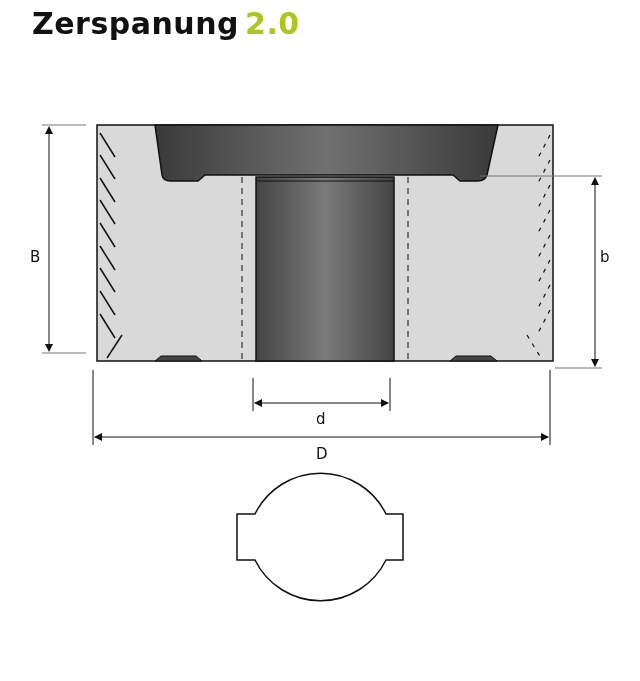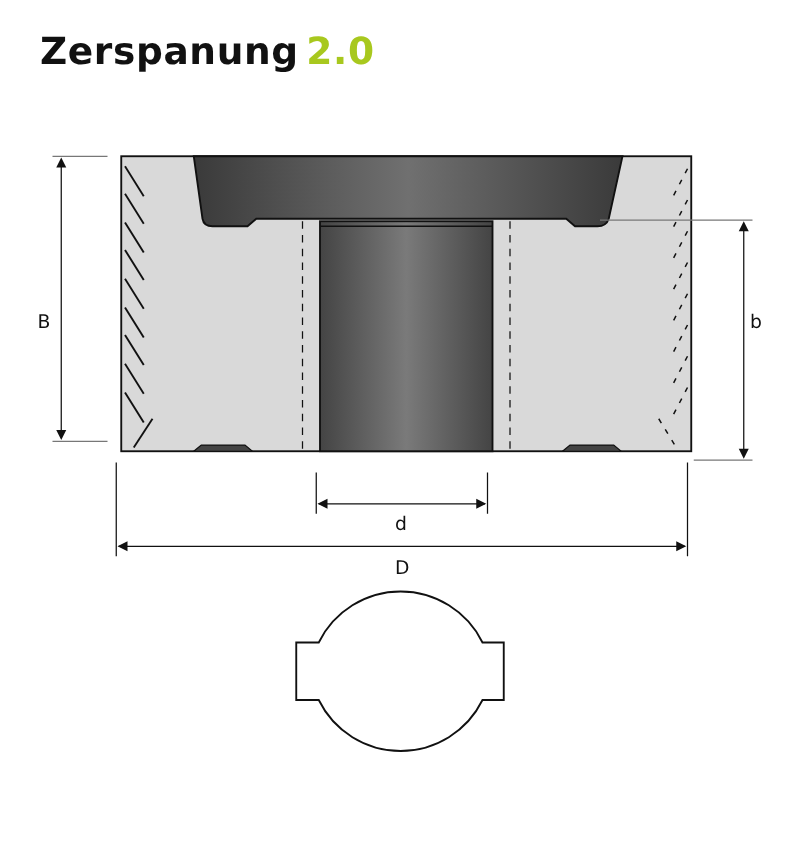--- a/index.html
+++ b/index.html
@@ -1,17 +1,17 @@
 <!DOCTYPE html>
 <html style="--accent: #a8c81e;"><head>
   <meta charset="utf-8">
   <style>
     html, body { margin: 0; padding: 0; background: #ffffff; }
     body { width: 640px; height: 681px; position: relative; overflow: hidden; font-family: "DejaVu Sans", sans-serif; }
-    .logo { position: absolute; left: 32px; top: 22px; font-family: "DejaVu Sans", sans-serif; font-weight: bold; font-size: 30px; letter-spacing: 0.5px; color: #111111; line-height: 40px; }
+    .logo { position: absolute; left: 32px; top: 4px; font-family: "DejaVu Sans", sans-serif; font-weight: bold; font-size: 30px; letter-spacing: 0.5px; color: #111111; line-height: 40px; }
     .logo .ver { color: var(--accent, #a8c81e); margin-left: 6px; }
     svg.drawing { position: absolute; left: 0; top: 0; }
     .dimtext { font-family: "DejaVu Sans", sans-serif; font-size: 15px; fill: #111; }
   </style>
 </head>
 <body>
 
 <div class="logo">
   <span>Zerspanung</span><span class="ver">2.0</span>
 </div>

